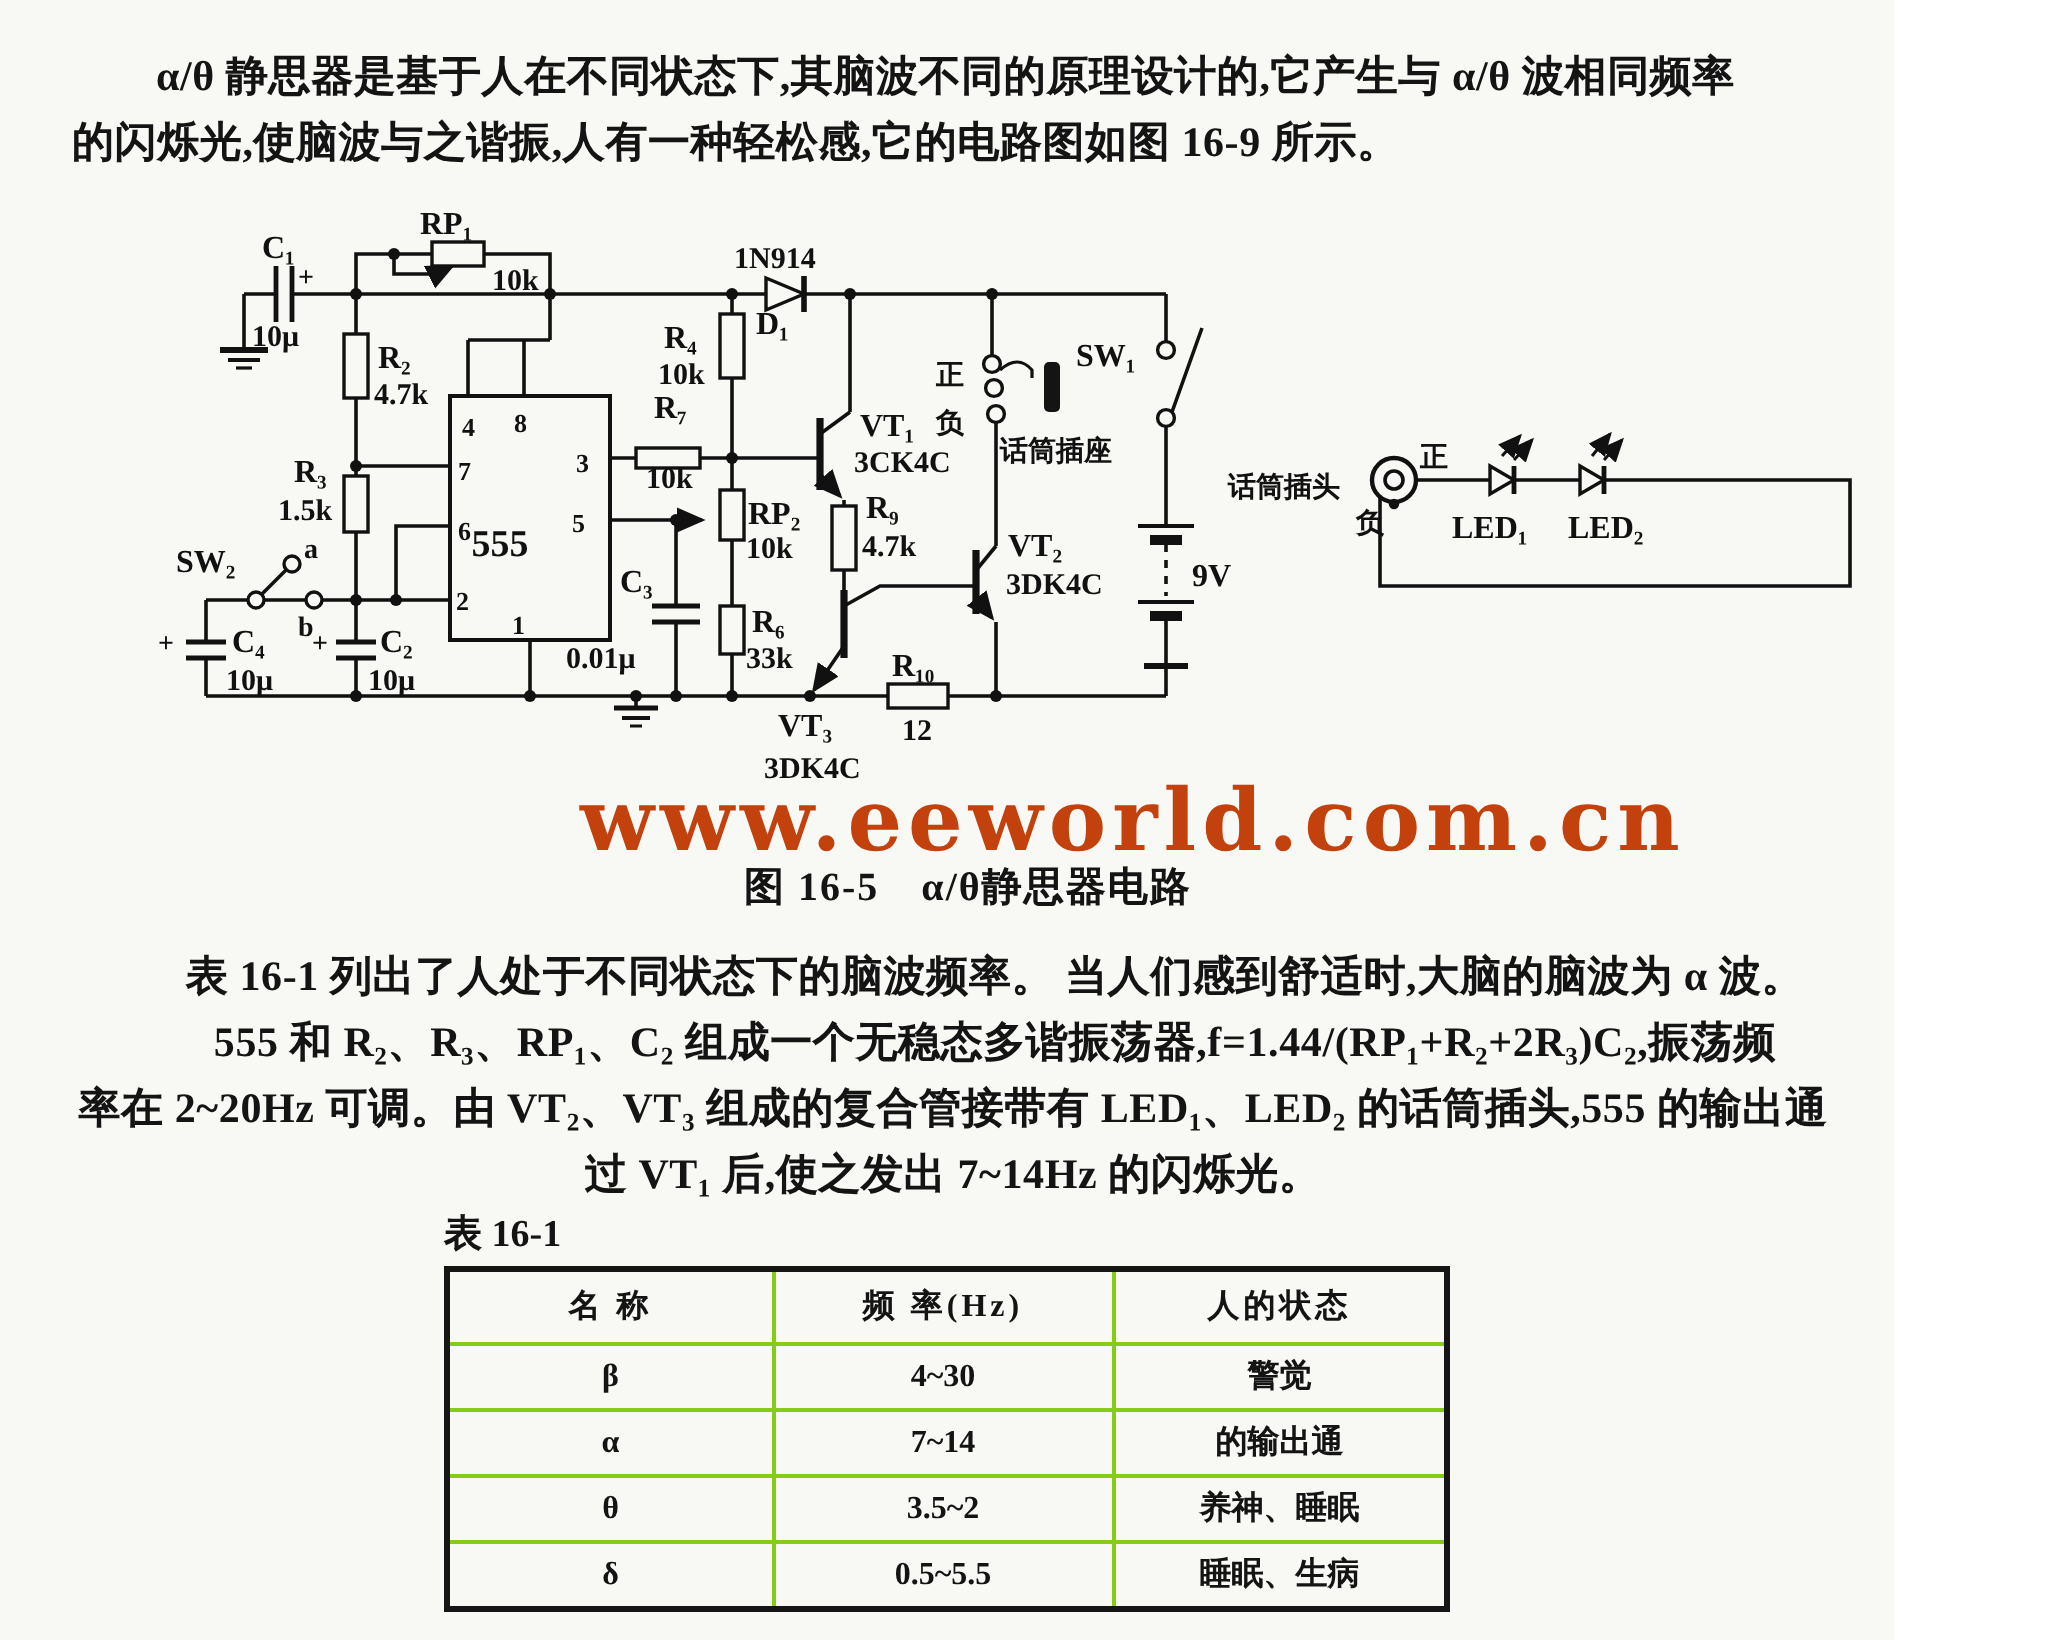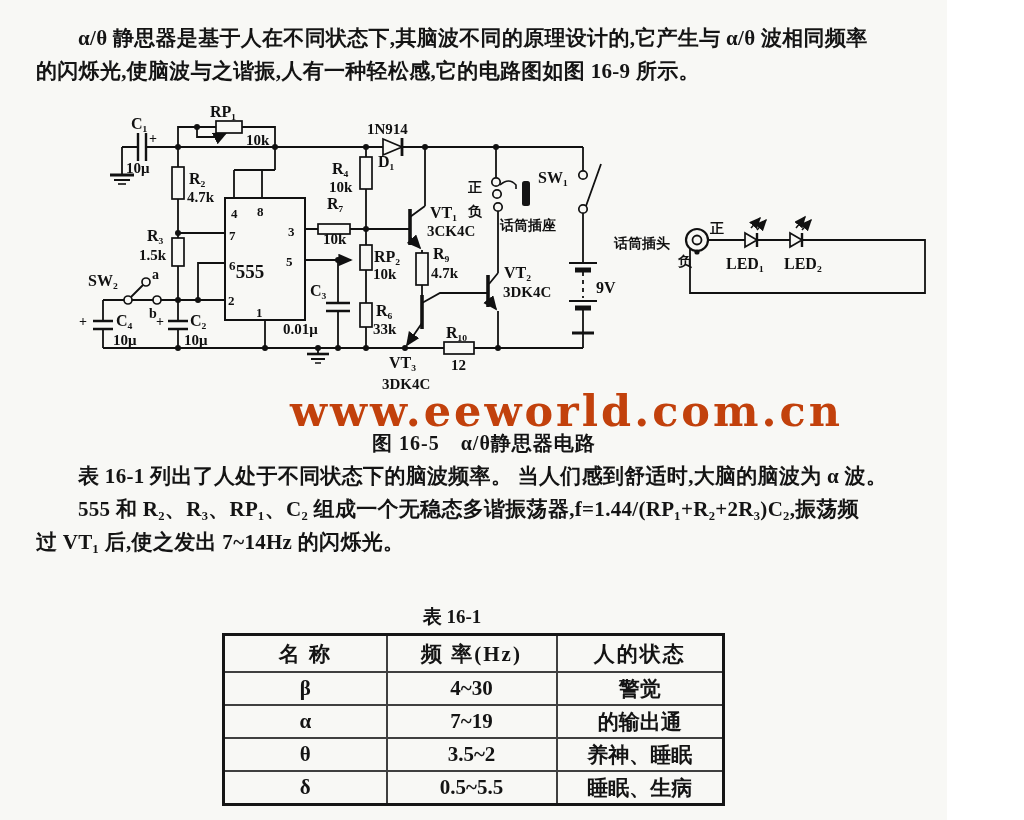--- a/index.html
+++ b/index.html
@@ -22,31 +22,31 @@
   .watermark{
     position:absolute;left:290px;top:386px;
     font-size:43px;font-weight:700;color:#c2410c;letter-spacing:3px;
     font-family:"DejaVu Serif","Liberation Serif",serif;
   }
   .fig-caption{
     position:absolute;left:372px;top:430px;
     font-size:20px;font-weight:700;letter-spacing:1px;white-space:nowrap;
   }
   .tbl-title{
-    position:absolute;left:222px;top:604px;width:460px;text-align:center;
+    position:absolute;left:222px;top:604px;width:460px;
     font-size:19px;font-weight:700;
   }
   table.brain{
     position:absolute;left:222px;top:633px;width:500px;
     border-collapse:collapse;table-layout:fixed;
     border:3px solid #151515;
   }
   table.brain td,table.brain th{
-    border:2px solid #404040;text-align:center;vertical-align:middle;
-    font-size:21px;font-weight:700;padding:0;
+    border:2px solid #84cc16;text-align:center;vertical-align:middle;
+    font-size:16px;font-weight:700;padding:0;
   }
   table.brain th{height:35px;letter-spacing:2px;}
   table.brain td{height:31px;}
   .col1{width:163px;}.col2{width:170px;}.col3{width:167px;}
 </style>
 </head>
 <body>
 
 <div class="page">
 
@@ -287,23 +287,24 @@
         <text x="678" y="161" font-size="14">负</text>
         <text x="726" y="164" font-size="16">LED₁</text>
         <text x="784" y="164" font-size="16">LED₂</text>
       </g>
   </svg>
 
   <div class="watermark">www.eeworld.com.cn</div>
 
   <div class="fig-caption">图 16-5　α/θ静思器电路</div>
 
-  <div class="para" style="top:460px;">
+  <div class="para" style="top:472px;text-align:center;">
       <div class="line indent">表 16-1 列出了人处于不同状态下的脑波频率。 当人们感到舒适时,大脑的脑波为 α 波。</div>
       <div class="line indent">555 和 R₂、R₃、RP₁、C₂ 组成一个无稳态多谐振荡器,f=1.44/(RP₁+R₂+2R₃)C₂,振荡频</div>
+      <div class="line">率在 2~20Hz 可调。由 VT₂、VT₃ 组成的复合管接带有 LED₁、LED₂ 的话筒插头,555 的输出通</div>
       <div class="line">过 VT₁ 后,使之发出 7~14Hz 的闪烁光。</div>
     </div>
 
   <div class="tbl-title">表 16-1</div>
 
   <table class="brain">
     <colgroup>
         <col class="col1">
         <col class="col2">
         <col class="col3">
@@ -316,21 +317,21 @@
         </tr>
       </thead>
     <tbody>
         <tr>
           <td>β</td>
           <td>4~30</td>
           <td>警觉</td>
         </tr>
         <tr>
           <td>α</td>
-          <td>7~19</td>
+          <td>7~14</td>
           <td>的输出通</td>
         </tr>
         <tr>
           <td>θ</td>
           <td>3.5~2</td>
           <td>养神、睡眠</td>
         </tr>
         <tr>
           <td>δ</td>
           <td>0.5~5.5</td>

